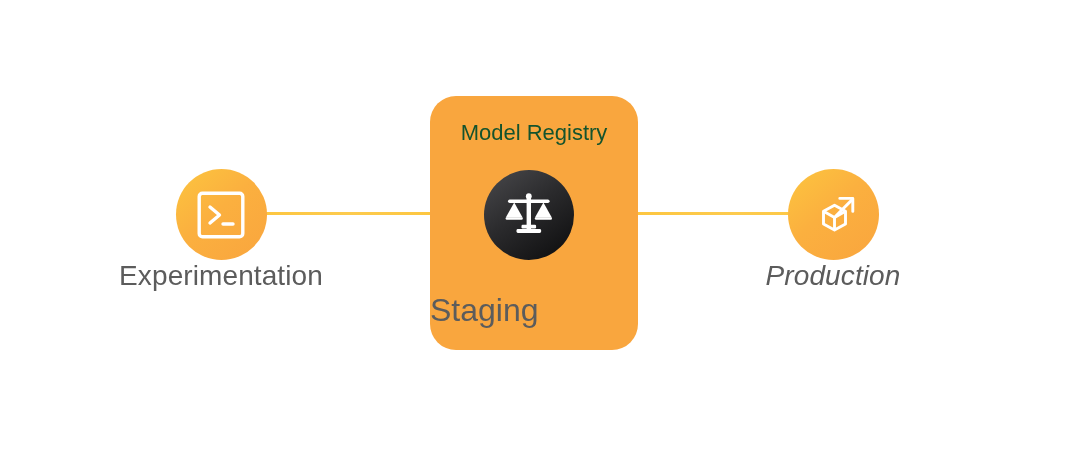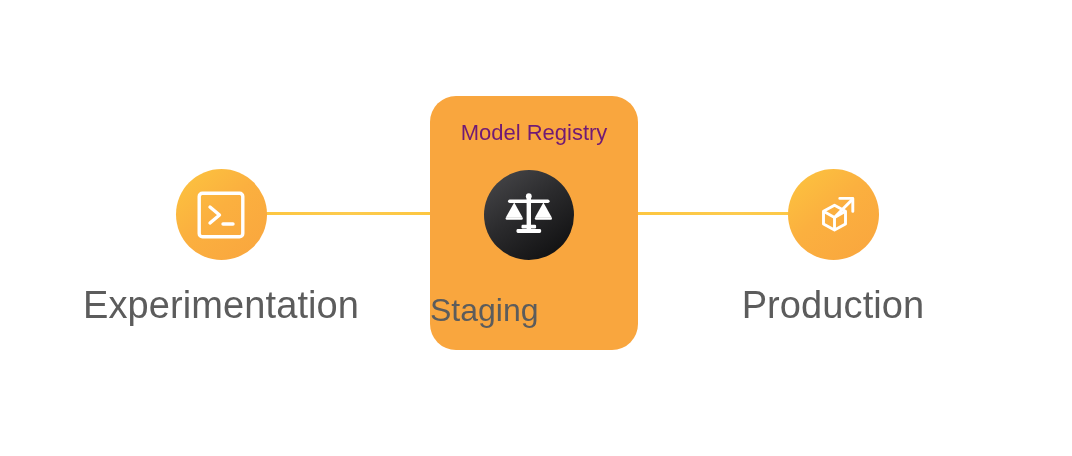--- a/index.html
+++ b/index.html
@@ -34,37 +34,36 @@
 
   
   .stage {
     position: absolute;
     z-index: 3;
     display: flex;
     flex-direction: column;
     align-items: center;
   }
   .stage-experimentation { left: 96px;  top: 169px; width: 250px; }
-  .stage-production      { left: 758px; top: 169px; width: 150px; }
+  .stage-production      { left: 758px; top: 169px; width: 150px; font-style: italic; }
 
   .node-circle {
     width: 91px;
     height: 91px;
     border-radius: 50%;
     background: linear-gradient(140deg, #FCC53F 0%, #FBB03F 45%, #F9A53E 100%);
     display: flex;
     align-items: center;
     justify-content: center;
     flex: none;
   }
   .node-circle svg { display: block; }
 
   .stage-label {
-    margin-top: 24px;
-    font-size: 38px;
+    font-size: 28px;
     line-height: 1.15;
     color: #5C5C5C;
     white-space: nowrap;
     font-weight: 400;
     letter-spacing: 0.1px;
   }
 
   
   .registry-card {
     position: absolute;
@@ -77,21 +76,21 @@
     z-index: 2;
     display: flex;
     flex-direction: column;
     align-items: center;
   }
 
   .registry-title {
     margin-top: 24px;
     font-size: 22px;
     line-height: 1.2;
-    color: #701a75;
+    color: #14532d;
     white-space: nowrap;
     font-weight: 400;
   }
 
   .registry-circle {
     position: absolute;
     left: 54px;
     top: 74px;
     width: 90px;
     height: 90px;

